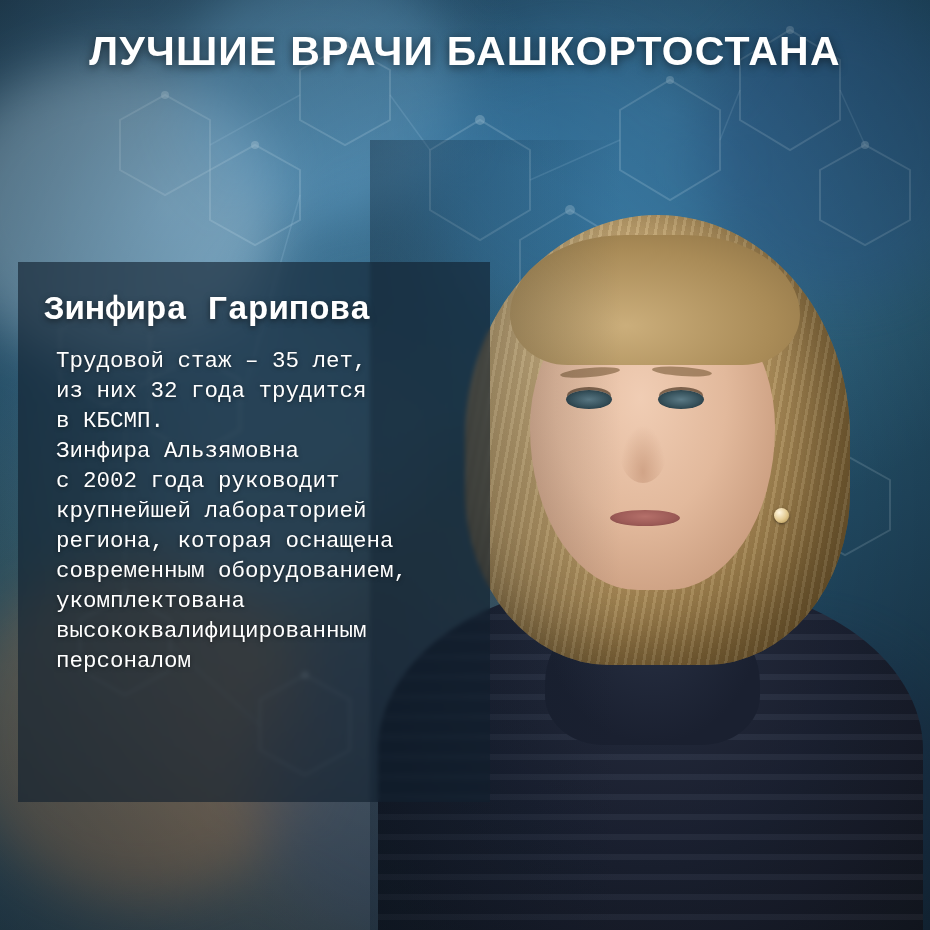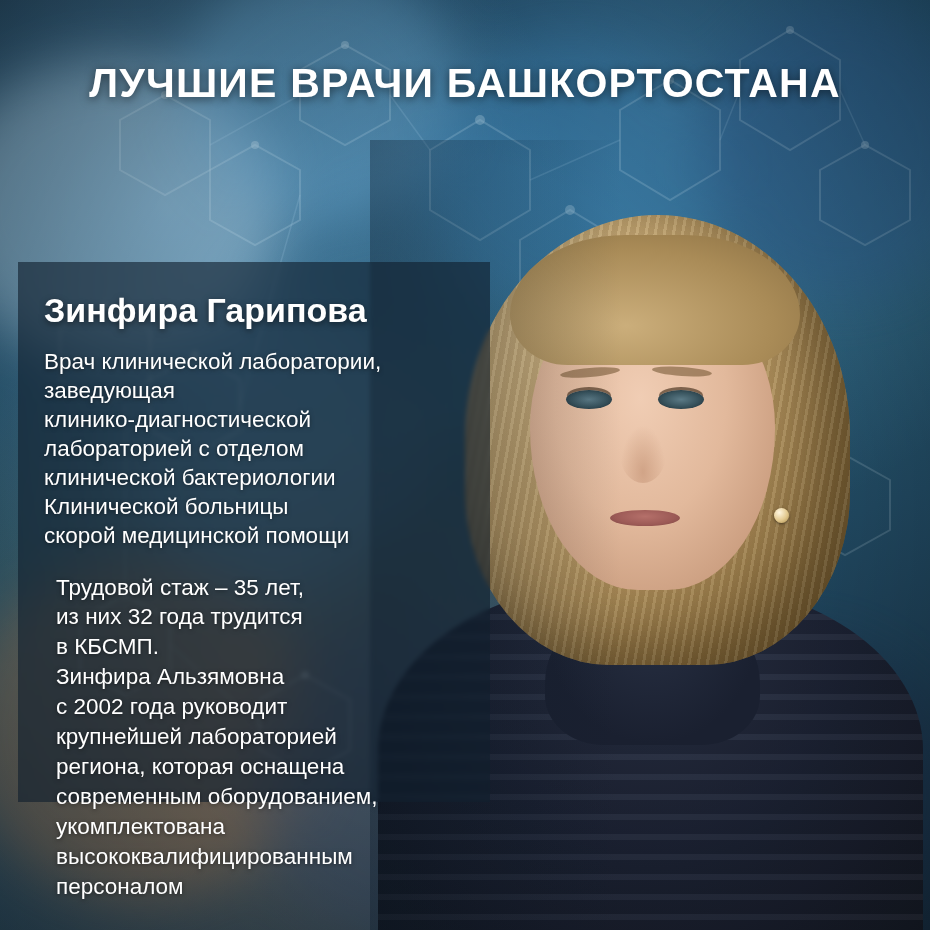--- a/index.html
+++ b/index.html
@@ -225,35 +225,35 @@
     left: 0;
     right: 0;
     top: 28px;
     text-align: center;
     color: #ffffff;
     font-size: 41px;
     font-weight: bold;
     letter-spacing: 1.2px;
     text-shadow: 0 2px 10px rgba(0,0,0,0.55);
     padding: 0 20px;
-    margin-top: 32px;
   }
 
   
   .card {
     position: absolute;
     left: 18px;
     top: 262px;
     width: 472px;
     height: 540px;
     background: rgba(16,30,45,0.62);
     backdrop-filter: blur(2px);
     padding: 26px 26px 20px 26px;
     box-sizing: border-box;
     color: #ffffff;
+    font-family: Liberation Mono, monospace;
   }
   .card-name {
     font-size: 34px;
     font-weight: bold;
     line-height: 1.1;
     margin: 4px 0 18px 0;
     text-shadow: 0 2px 6px rgba(0,0,0,0.5);
   }
   .card-role {
     font-size: 22.5px;
@@ -361,27 +361,20 @@
       <div class="p-mouth"></div>
       <div class="p-earring earring-r"></div>
       <div class="p-shadow"></div>
     </div>
   </div>
 
   <div class="title">ЛУЧШИЕ ВРАЧИ БАШКОРТОСТАНА</div>
 
   <div class="card">
     <div class="card-name">Зинфира Гарипова</div>
-    <div class="card-role">Врач клинической лаборатории,
-заведующая
-клинико-диагностической
-лабораторией с отделом
-клинической бактериологии
-Клинической больницы
-скорой медицинской помощи</div>
     <div class="card-bio">Трудовой стаж – 35 лет,
 из них 32 года трудится
 в КБСМП.
 Зинфира Альзямовна
 с 2002 года руководит
 крупнейшей лабораторией
 региона, которая оснащена
 современным оборудованием,
 укомплектована
 высококвалифицированным

